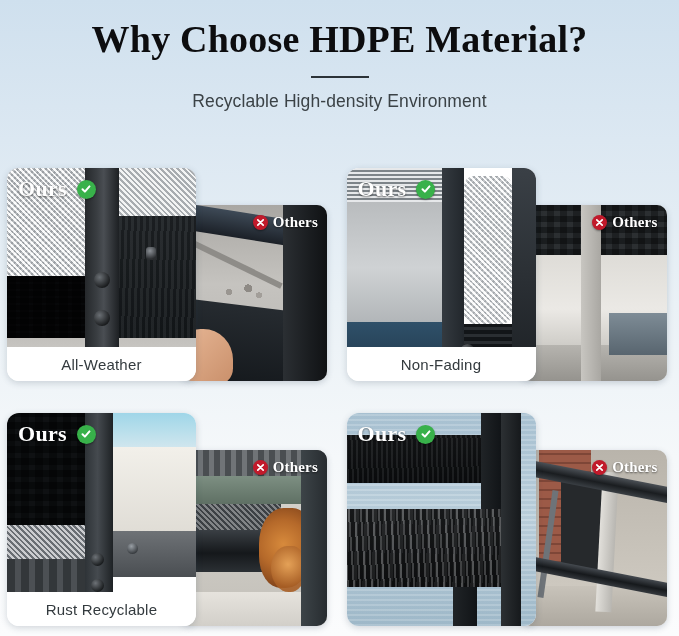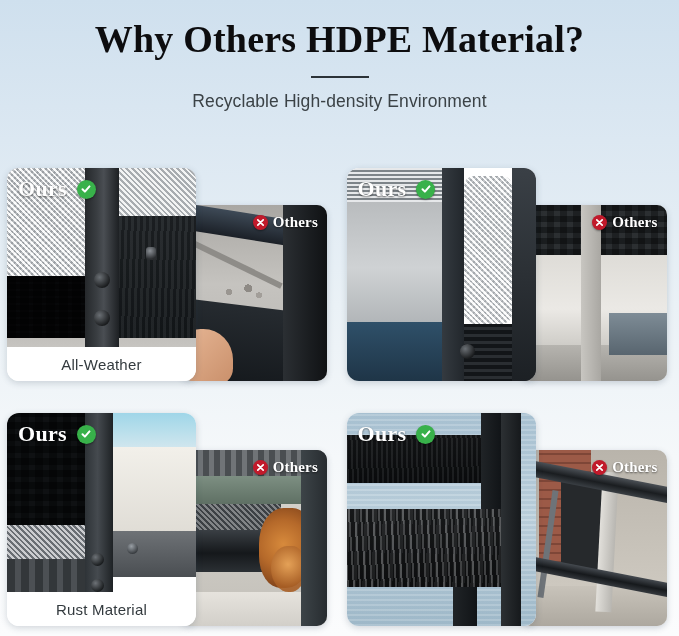--- a/index.html
+++ b/index.html
@@ -438,21 +438,21 @@
   }
   .c4t-floor {
     position:absolute; left:0; bottom:0; width:146px; height:40px;
     background:linear-gradient(to bottom,#c8c3ba,#ada89f);
   }
 </style>
 </head>
 <body>
 
 <div class="header">
-  <h1 class="page-title">Why Others HDPE Material?</h1>
+  <h1 class="page-title">Why Choose HDPE Material?</h1>
   <div class="title-rule"></div>
   <div class="page-subtitle">Recyclable High-density Environment</div>
 </div>
 
 <div class="cards-grid">
 
   <div class="card">
     <div class="panel-others">
       <div class="ph">
         <div class="c1t-sky"></div>
@@ -534,20 +534,23 @@
             <div class="c2o-bolt"></div>
         </div>
         <div class="badge-ours">
           <span class="badge-label">Ours</span>
           <span class="mark mark-check">
             <svg width="12" height="12" viewBox="0 0 12 12">
                 <path d="M2.5 6.2 L4.9 8.6 L9.5 3.4" stroke="#fff" stroke-width="2" fill="none" stroke-linecap="round" stroke-linejoin="round"></path>
               </svg>
           </span>
         </div>
+      </div>
+      <div class="caption-bar">
+        <span class="caption-text">Non-Fading</span>
       </div>
     </div>
   </div>
 
   <div class="card">
     <div class="panel-others">
       <div class="ph">
         <div class="c3t-bg"></div>
           <div class="c3t-top"></div>
           <div class="c3t-green"></div>
@@ -585,21 +588,21 @@
         <div class="badge-ours">
           <span class="badge-label">Ours</span>
           <span class="mark mark-check">
             <svg width="12" height="12" viewBox="0 0 12 12">
                 <path d="M2.5 6.2 L4.9 8.6 L9.5 3.4" stroke="#fff" stroke-width="2" fill="none" stroke-linecap="round" stroke-linejoin="round"></path>
               </svg>
           </span>
         </div>
       </div>
       <div class="caption-bar">
-        <span class="caption-text">Rust Material</span>
+        <span class="caption-text">Rust Recyclable</span>
       </div>
     </div>
   </div>
 
   <div class="card">
     <div class="panel-others">
       <div class="ph">
         <div class="c4t-bg"></div>
           <div class="c4t-brick"></div>
           <div class="c4t-dark"></div>

